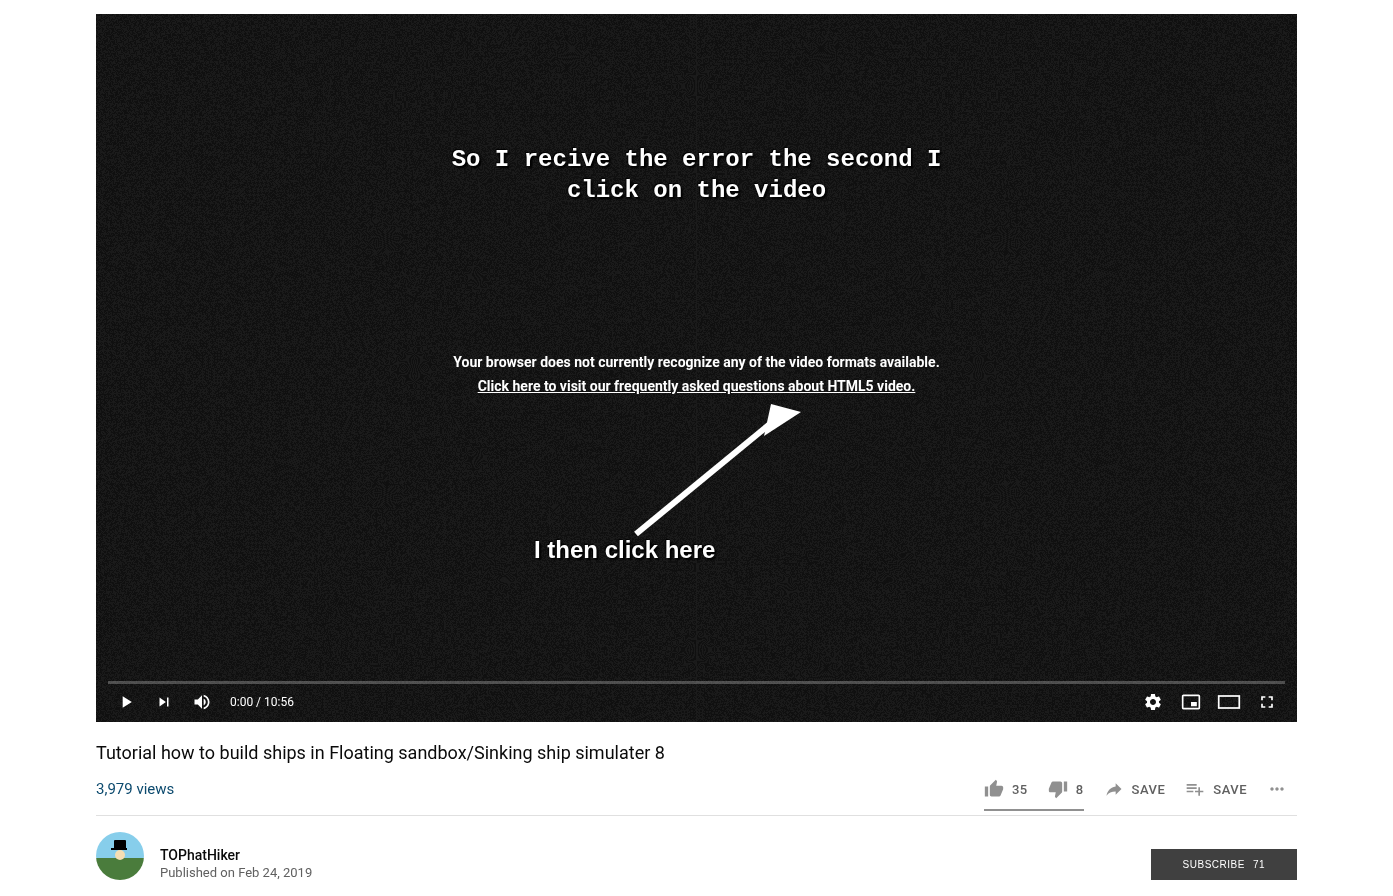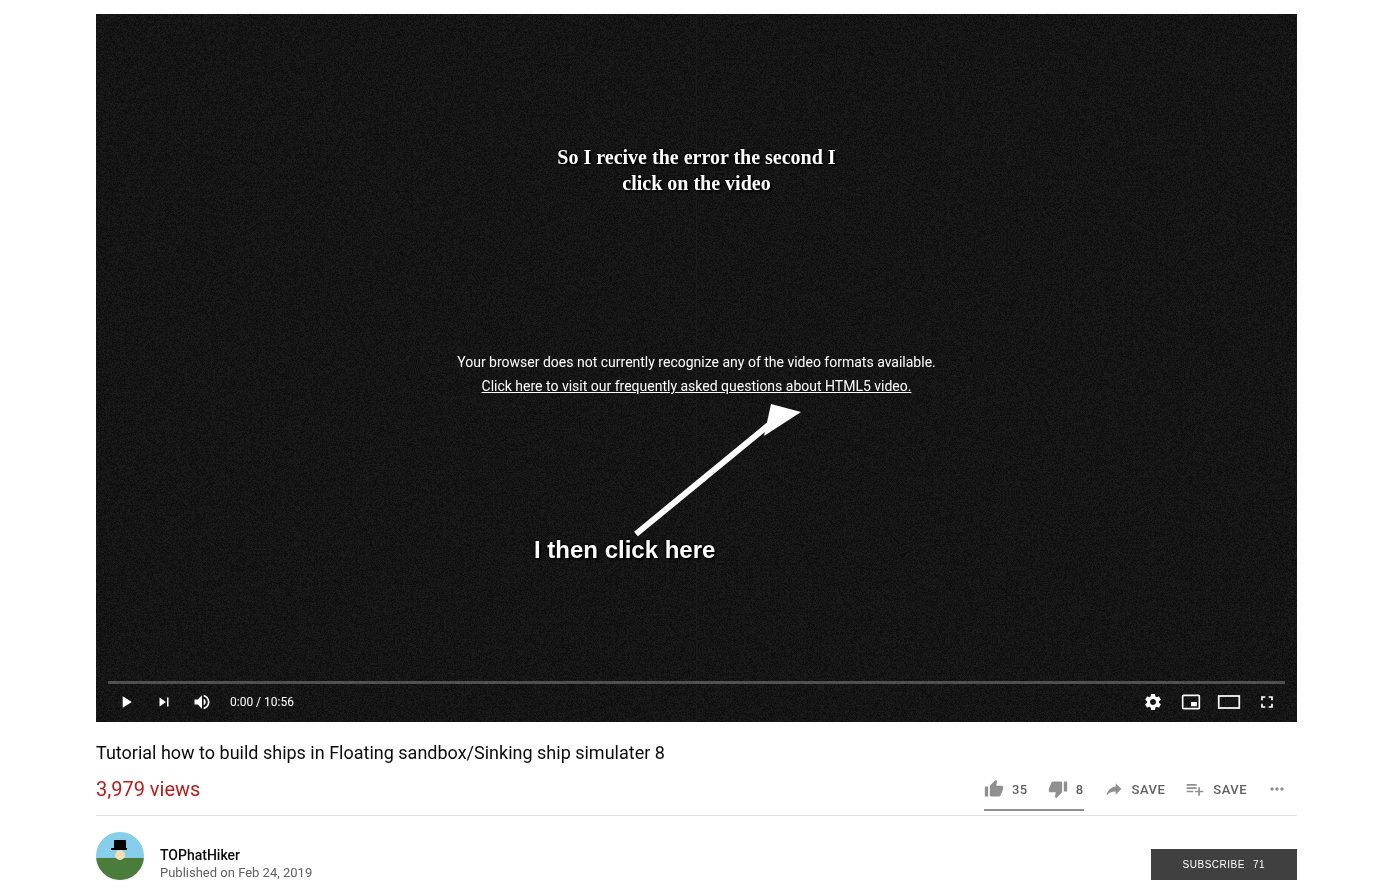--- a/index.html
+++ b/index.html
@@ -25,40 +25,41 @@
       opacity: 0.9;
       pointer-events: none;
     }
     
     .annotation-top {
       position: absolute;
       top: 130px;
       left: 50%;
       transform: translateX(-50%);
       color: #fff;
-      font-family: Liberation Serif, serif;
-      font-size: 20px;
+      font-family: Liberation Mono, monospace;
+      font-size: 24px;
       font-weight: bold;
       text-align: center;
       line-height: 1.3;
       text-shadow: 2px 2px 2px #000, -1px -1px 1px #000;
       z-index: 3;
       white-space: pre-line;
     }
     
     .error-message {
       position: absolute;
       top: 340px;
       left: 50%;
       transform: translateX(-50%);
       color: #fff;
       font-size: 14px;
       text-align: center;
       z-index: 3;
       width: 100%;
+      font-weight: bold;
     }
     .error-line1 { margin-bottom: 8px; }
     .error-link { text-decoration: underline; cursor: pointer; }
     
     .annotation-bottom {
       position: absolute;
       top: 522px;
       left: 438px;
       color: #fff;
       font-family: Arial, sans-serif;
@@ -106,21 +107,21 @@
       align-items: center;
       justify-content: center;
       cursor: pointer;
       color: #fff;
     }
     .time-display { color: #fff; font-size: 12px; margin-left: 8px; font-family: Roboto, Arial; }
     
     .video-info { padding-top: 20px; }
     .video-title { font-size: 18px; font-weight: 400; color: #0a0a0a; margin-bottom: 8px; }
     .video-stats-row { display: flex; align-items: center; justify-content: space-between; padding-bottom: 8px; border-bottom: 1px solid #e0e0e0; margin-top: 4px;}
-    .views { color: #b91c1c; font-size: 20px; text-align: right; }
+    .views { color: #0c4a6e; font-size: 15px; text-align: right; }
     .actions { display: flex; align-items: center; gap: 0; }
     .action-btn { display: flex; align-items: center; gap: 8px; padding: 8px 10px; color: #606060; font-size: 13px; font-weight: 500; cursor: pointer; letter-spacing: 0.5px; }
     .action-btn svg { fill: #909090; }
     .sentiment-bar { position: relative; }
     .sentiment-bar::after { content:""; position:absolute; bottom:-4px; left:10px; right:10px; height:2px; background:#909090; display:block;}
     
     .channel-row { display: flex; align-items: flex-end; padding-top: 16px; }
     .channel-avatar {
       width: 48px; height: 48px; border-radius: 50%;
       background: linear-gradient(to bottom, #87CEEB 0%, #87CEEB 55%, #4a7c3c 55%, #4a7c3c 100%);

